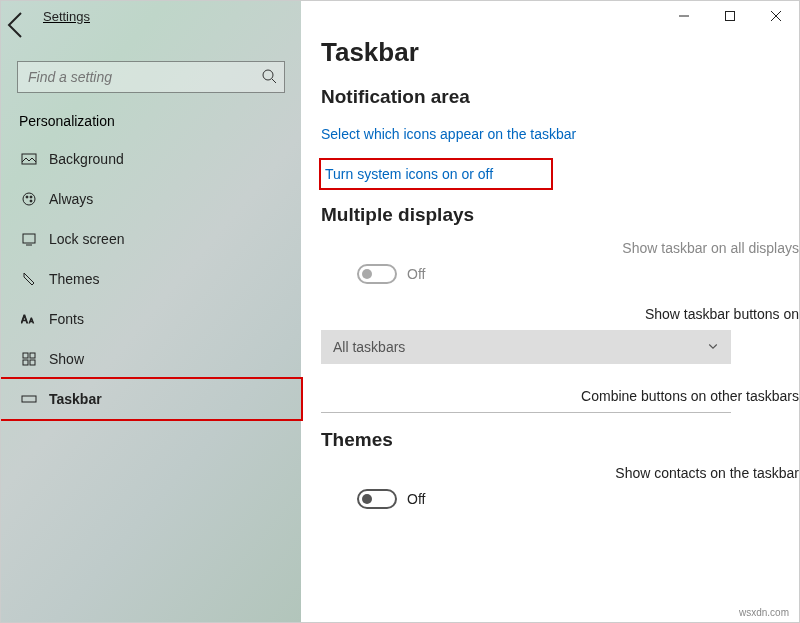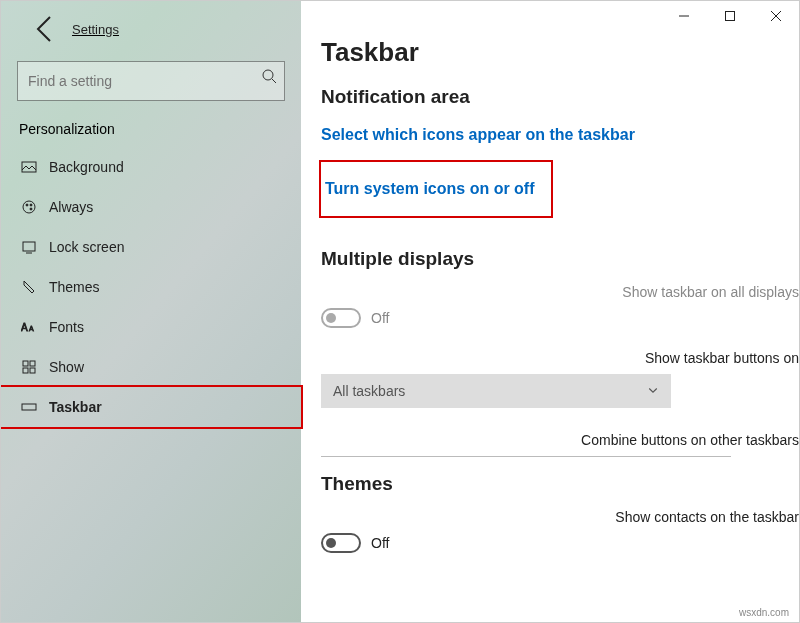--- a/index.html
+++ b/index.html
@@ -2,48 +2,48 @@
 <html><head>
 <meta charset="utf-8">
 <style>
 * { box-sizing: border-box; margin: 0; padding: 0; font-family: "Segoe UI", sans-serif; }
 body { width: 800px; height: 623px; overflow: hidden; border: 1px solid #ccc; background: #fff; position: relative; }
 .window { display: flex; height: 100%; width: 100%; }
 .sidebar { width: 300px; height: 100%; background: linear-gradient(130deg, #c4d8d0 0%, #bfd6c9 20%, #c8d0cf 50%, #bfcbca 70%, #b2c5bb 100%); position: relative; padding-top: 8px; }
 .titlebar { position: absolute; top: 0; left: 0; right: 0; height: 32px; display: flex; justify-content: flex-end; }
 .titlebar .win-btn { width: 46px; height: 30px; display: flex; align-items: center; justify-content: center; color: #222; font-size: 11px; }
 .titlebar .win-btn svg { width: 10px; height: 10px; }
-.header { display: flex; align-items: center; height: 40px; padding-left: 29px; text-decoration: underline; }
+.header { display: flex; align-items: flex-start; height: 40px; padding-left: 0; text-decoration: underline; }
 .header .back-arrow { width: 32px; display: flex; align-items: center; justify-content: center; color: #222; }
 .header .title { font-size: 13px; color: #222; margin-left: 10px; }
 .home-row { display: flex; align-items: center; height: 40px; padding-left: 20px; margin-top: 16px; color: #222; font-size: 14px; }
 .home-row .icon-slot { width: 28px; display: flex; align-items: center; }
 .search-wrap { margin: 12px 16px 0 16px; position: relative; }
-.search-box { width: 100%; height: 40px; background: rgba(255,255,255,0.35); border: 1px solid rgba(0,0,0,0.4); padding: 0 30px 0 10px; font-size: 14px; color: #333; outline: none; }
+.search-box { width: 100%; height: 32px; background: rgba(255,255,255,0.35); border: 1px solid rgba(0,0,0,0.4); padding: 0 30px 0 10px; font-size: 14px; font-style: italic; color: #333; outline: none; }
 .search-glass { position: absolute; right: 8px; top: 7px; color: #333; }
 .category-label { font-size: 14px; font-weight: 400; color: #000; margin: 20px 0 10px 18px; }
 .nav-item { display: flex; align-items: center; height: 40px; padding-left: 20px; color: #222; font-size: 14px; }
 .nav-item .icon-slot { width: 28px; display: flex; align-items: center; }
 .nav-item.selected { font-weight: 600; }
 .highlight-red { outline: 2px solid #d40000; }
 .content { flex: 1; padding: 36px 0 0 20px; overflow-y: hidden; }
 .h1 { font-size: 26px; font-weight: 600; color: #222; margin-bottom: 18px; }
 .section-h { font-size: 19px; font-weight: 600; color: #222; margin-bottom: 14px; }
-.link-row { color: #0067c0; font-size: 16px; margin-bottom: 14px; padding: 4px 0; font-weight: bold; }
-.link-row.highlighted { outline: 2px solid #d40000; padding: 18px 4px; margin-bottom: 32px; display:inline-block; min-width:230px; }
+.link-row { color: #0067c0; font-size: 14px; margin-bottom: 14px; padding: 4px 0; }
+.link-row.highlighted { outline: 2px solid #d40000; padding: 6px 4px; margin-bottom: 16px; display:inline-block; min-width:230px; }
 .setting-label { font-size: 14px; color: #222; margin-bottom: 8px; margin-top: 8px; text-align: right; }
 .setting-label.disabled { color: #888; }
-.toggle-row { display: flex; align-items: center; margin-bottom: 22px; }
+.toggle-row { display: flex; align-items: center; margin-bottom: 22px; margin-left: 36px; }
 .toggle { width: 40px; height: 20px; border: 2px solid #555; border-radius: 20px; position: relative; margin-right: 10px; }
 .toggle.disabled { border-color: #aaa; }
 .toggle .knob { width: 10px; height: 10px; border-radius: 50%; background: #555; position: absolute; top: 3px; left: 3px; }
 .toggle.disabled .knob { background: #aaa; }
 .toggle-text { font-size: 14px; color: #222; }
 .toggle-text.disabled { color: #888; }
-.combo { width: 350px; height: 34px; background: #ddd; display: flex; align-items: center; padding: 0 12px; justify-content: space-between; color: #555; font-size: 14px; margin-bottom: 24px; }
+.combo { width: 410px; height: 34px; background: #ddd; display: flex; align-items: center; padding: 0 12px; justify-content: space-between; color: #555; font-size: 14px; margin-bottom: 24px; }
 .divider { height: 1px; background: #bbb; width: 410px; margin: 6px 0 16px 0; }
 .icon-slot svg { width: 16px; height: 16px; }
 .watermark { position: absolute; bottom: 4px; right: 10px; font-size: 10px; color: #888; }
 </style>
 </head>
 <body>
 
 <div class="window">
 
   <div class="sidebar">

